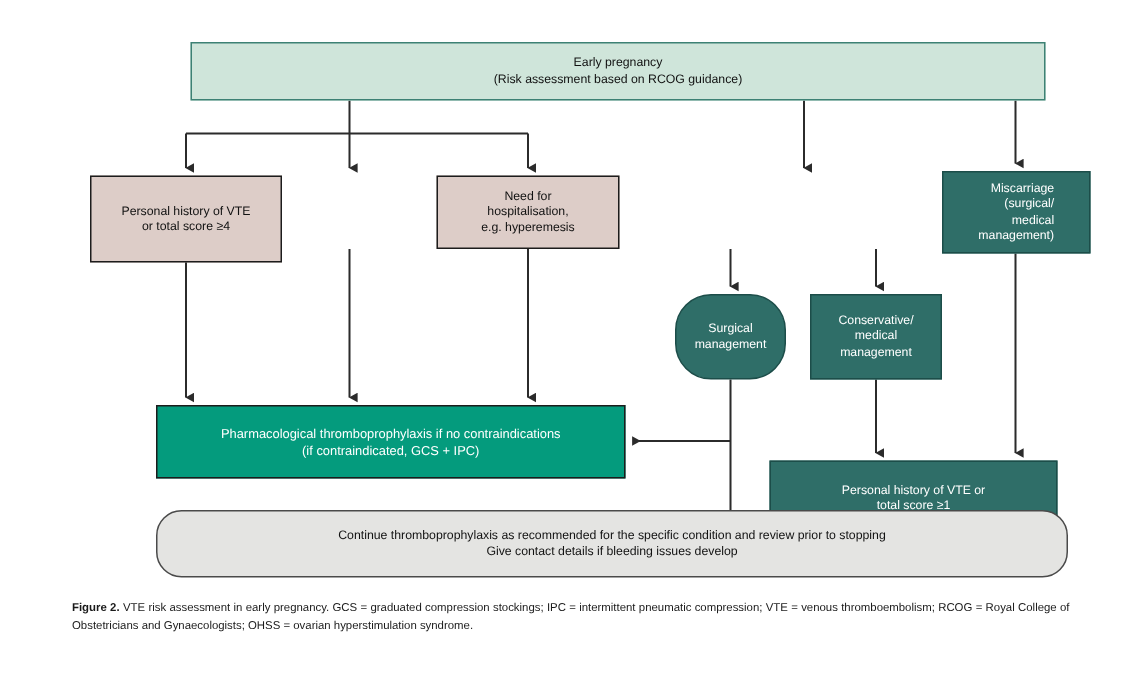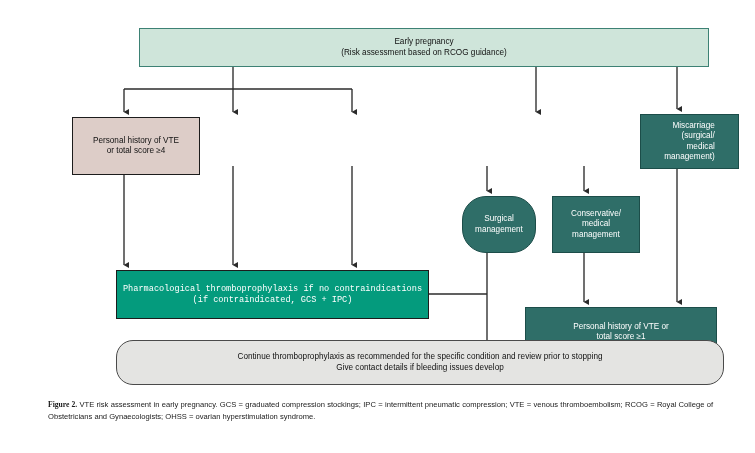--- a/index.html
+++ b/index.html
@@ -22,21 +22,20 @@
   .node{
     position:absolute;
     box-sizing:border-box;
     display:flex;
     align-items:center;
     justify-content:center;
     text-align:center;
     line-height:1.25;
     white-space:pre-line;
     padding:2px 0;
-    margin-left:12px;
   }
   .node-mint{
     background:#cfe5da;
     border:1.2px solid #3d8174;
     color:#111111;
     font-size:8.2px;
   }
   .node-beige{
     background:#ddcdc8;
     border:1.2px solid #1c1c1c;
@@ -47,21 +46,20 @@
     background:#2f6e68;
     border:1.2px solid #1c4d49;
     color:#ffffff;
     font-size:8.2px;
   }
   .node-green{
     background:#049b7d;
     border:1.2px solid #1c1c1c;
     color:#ffffff;
     font-size:8.6px;
-    font-family:Liberation Mono, monospace;
   }
   .node-grey{
     background:#e4e4e2;
     border:1.2px solid #4a4a4a;
     color:#111111;
     font-size:8.2px;
   }
   
   #box-early        {left:127px; top:28px;  width:570px; height:39px;}
   #box-personal-vte {left:60px;  top:117px; width:128px; height:58px;}
@@ -77,21 +75,21 @@
 
   
   #caption{
     position:absolute;
     left:48px; top:399px; width:665px;
     font-size:7.6px;
     line-height:1.6;
     color:#1a1a1a;
     text-align:justify;
   }
-  #caption b{font-weight:bold;font-family:Liberation Serif, serif;}
+  #caption b{font-weight:bold;}
 </style>
 </head>
 <body>
 
 <div id="figure">
 
   <svg id="connectors" viewBox="0 0 755 453" width="755" height="453">
     <defs>
       <marker id="arrowDown" markerWidth="7" markerHeight="7" refX="3.2" refY="5.4" orient="auto" markerUnits="userSpaceOnUse">
         <path d="M0,0 L6.4,0 L3.2,5.8 Z" fill="#2b2b2b"></path>
@@ -136,20 +134,23 @@
     </g>
   </svg>
 
   <div class="node node-mint" id="box-early">Early pregnancy
 (Risk assessment based on RCOG guidance)</div>
 
   <div class="node node-beige" id="box-personal-vte">Personal history of VTE
 or total score ≥4</div>
 
 
+  <div class="node node-beige" id="box-hospital">Need for
+hospitalisation,
+e.g. hyperemesis</div>
 
 
   <div class="node node-teal" id="box-miscarriage">Miscarriage
 (surgical/
 medical
 management)</div>
 
   <div class="node node-teal" id="box-surgical">Surgical
 management</div>
 

